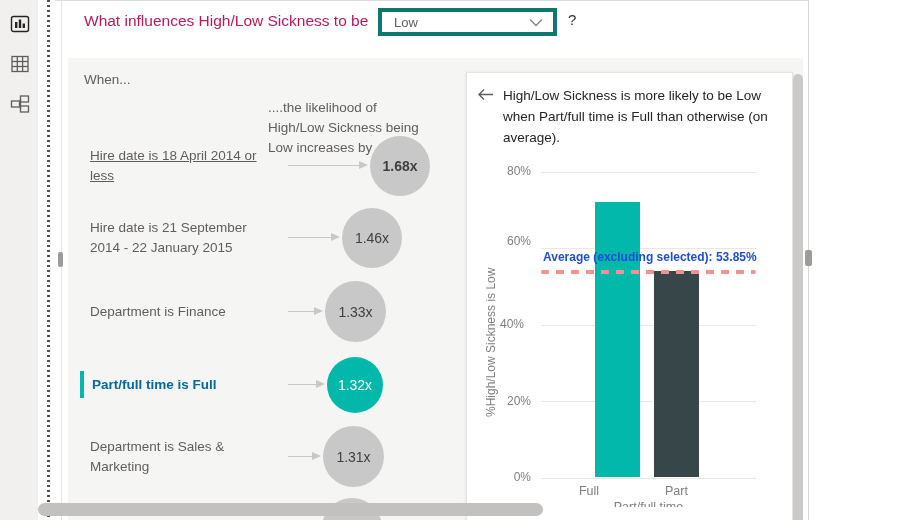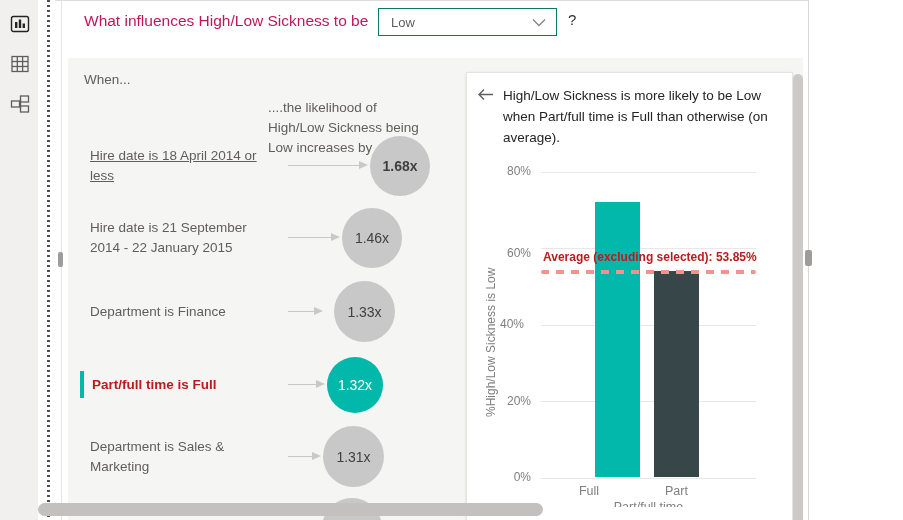--- a/index.html
+++ b/index.html
@@ -12,30 +12,30 @@
   
   .app-sidebar{left:0;top:0;width:38px;height:520px;background:#f1f0ef;}
   .nav-icon{position:absolute;left:10px;width:20px;height:20px;cursor:pointer;}
   .dotted-divider{left:47px;top:0;width:3px;height:520px;
     background:repeating-linear-gradient(180deg,#4f4f4f 0 2px,transparent 2px 5px);}
   .left-scroll-line{left:61px;top:0;width:1px;height:520px;background:#e6e5e4;}
   .left-scroll-thumb{left:58px;top:252px;width:5px;height:15px;background:#9d9c9b;border-radius:2px;}
   .top-hairline{left:55px;top:0;width:753px;height:1px;background:#dddcdb;}
   
   .question{left:84px;top:12px;font-size:15.5px;color:#be185d;}
-  .dropdown{left:378px;top:8px;width:179px;height:28px;background:#fff;border:1px solid #0f766e;
+  .dropdown{left:378px;top:8px;width:179px;height:28px;background:#fff;border:4px solid #0f766e;
     box-sizing:border-box;display:flex;align-items:center;cursor:pointer;}
   .dropdown .val{font-size:13px;color:#605e5c;padding-left:12px;flex:1;}
   .dropdown .chev{margin-right:10px;}
   .help-q{left:568px;top:11px;font-size:15px;color:#323130;cursor:pointer;}
   
   .panel{left:68px;top:58px;width:735px;height:462px;background:#f5f5f4;}
   .col-header{position:absolute;font-size:13.5px;color:#605e5c;line-height:20px;}
   .inf-label{position:absolute;font-size:13.5px;color:#605e5c;line-height:20px;cursor:pointer;}
-  .inf-label.selected{font-weight:bold;color:#b91c1c;}
+  .inf-label.selected{font-weight:bold;color:#0369a1;}
   .accent-bar{left:80px;top:371px;width:4px;height:27px;background:#01B8AA;}
   .bubble{position:absolute;border-radius:50%;background:#c9c8c8;display:flex;align-items:center;
     justify-content:center;font-size:14px;color:#3f3f3f;cursor:pointer;}
   .bubble.selected{background:#01B8AA;color:#ffffff;}
   .arrow{position:absolute;height:1px;background:#c9c8c8;}
   .arrow::after{content:'';position:absolute;right:-9px;top:-4.5px;width:0;height:0;
     border-left:9px solid #c9c8c8;border-top:4.5px solid transparent;border-bottom:4.5px solid transparent;}
   
   .card{left:466px;top:72px;width:327px;height:460px;background:#ffffff;border:1px solid #e5e4e3;
     box-sizing:border-box;box-shadow:0 1px 3px rgba(0,0,0,0.10);}
@@ -43,21 +43,21 @@
   .card-desc{left:503px;top:85px;width:292px;font-size:13.5px;color:#252423;line-height:21px;}
   
   .ytick{position:absolute;left:493px;width:38px;text-align:right;font-size:12px;color:#7f7f7f;}
   .gridline{position:absolute;left:541px;width:215px;height:1px;background:#e8e7e6;}
   .bar{position:absolute;width:45px;cursor:pointer;}
   .xtick{position:absolute;width:60px;text-align:center;font-size:12.5px;color:#7f7f7f;top:484px;}
   .y-axis-title{left:484px;top:222px;width:14px;height:240px;font-size:12px;color:#7f7f7f;
     writing-mode:vertical-rl;transform:rotate(180deg);text-align:center;white-space:nowrap;}
   .avg-line{position:absolute;left:541px;width:215px;height:4px;border-radius:2px;
     background:repeating-linear-gradient(90deg,#f5918e 0 8px,transparent 8px 15px);}
-  .avg-label{position:absolute;left:543px;font-size:12px;font-weight:bold;color:#b91c1c;white-space:nowrap;}
+  .avg-label{position:absolute;left:543px;font-size:12px;font-weight:bold;color:#1d4ed8;white-space:nowrap;}
   .x-axis-title-clip{left:541px;top:500px;width:215px;height:7px;overflow:hidden;}
   .x-axis-title{font-size:12.5px;color:#7f7f7f;text-align:center;line-height:14px;}
   
   .right-visual-scroll{left:793px;top:74px;width:10px;height:446px;background:#cbcac9;border-radius:5px 5px 0 0;cursor:pointer;}
   .window-edge{left:808px;top:0;width:1px;height:520px;background:#d8d7d6;}
   .window-scroll-thumb{left:805px;top:250px;width:7px;height:16px;background:#9d9c9b;border-radius:2px;cursor:pointer;}
   .h-scroll-thumb{left:38px;top:503px;width:505px;height:13px;background:#c2c1c0;border-radius:7px;cursor:pointer;}
 </style>
 </head>
 <body>
@@ -112,21 +112,21 @@
 <div class="inf-label" style="left:90px;top:146px;width:190px;text-decoration:underline;">Hire date is 18 April 2014 or less</div>
 <div class="arrow" style="left:288px;top:165px;width:71px;"></div>
 <div class="bubble" style="left:370px;top:136px;width:60px;height:60px;font-weight:bold;">1.68x</div>
 
 <div class="inf-label" style="left:90px;top:218px;width:168px;">Hire date is 21 September 2014 - 22 January 2015</div>
 <div class="arrow" style="left:288px;top:237px;width:43px;"></div>
 <div class="bubble" style="left:342px;top:208px;width:60px;height:60px;">1.46x</div>
 
 <div class="inf-label" style="left:90px;top:302px;width:200px;">Department is Finance</div>
 <div class="arrow" style="left:288px;top:311px;width:26px;"></div>
-<div class="bubble" style="left:334px;top:281px;width:61px;height:61px;">1.33x</div>
+<div class="bubble" style="left:325px;top:281px;width:61px;height:61px;">1.33x</div>
 
 <div class="abs accent-bar"></div>
 <div class="inf-label selected" style="left:92px;top:375px;width:200px;">Part/full time is Full</div>
 <div class="arrow" style="left:288px;top:384px;width:28px;"></div>
 <div class="bubble selected" style="left:327px;top:357px;width:56px;height:56px;">1.32x</div>
 
 <div class="inf-label" style="left:90px;top:437px;width:150px;">Department is Sales &amp; Marketing</div>
 <div class="arrow" style="left:288px;top:456px;width:24px;"></div>
 <div class="bubble" style="left:323px;top:426px;width:61px;height:61px;">1.31x</div>
 
@@ -141,21 +141,21 @@
 <div class="abs card-desc">High/Low Sickness is more likely to be Low when Part/full time is Full than otherwise (on average).</div>
 
 <div id="chart-layer">
     <div class="gridline" style="position: absolute; top: 477.5px;"></div>
     <div class="ytick" style="position: absolute; top: 470px;">0%</div>
     <div class="gridline" style="position: absolute; top: 401px;"></div>
     <div class="ytick" style="position: absolute; top: 393.5px;">20%</div>
     <div class="gridline" style="position: absolute; top: 324.5px;"></div>
     <div class="ytick" style="position: absolute; top: 317px; text-align: center;">40%</div>
     <div class="gridline" style="position: absolute; top: 248px;"></div>
-    <div class="ytick" style="position: absolute; top: 246px;">60%</div>
+    <div class="ytick" style="position: absolute; top: 234px;">60%</div>
     <div class="gridline" style="position: absolute; top: 171.5px;"></div>
     <div class="ytick" style="position: absolute; top: 164px;">80%</div>
     <div class="bar" style="position: absolute; left: 595px; top: 201.982px; width: 45px; height: 275.017px; background: rgb(1, 184, 170);"></div>
     <div class="xtick" style="position: absolute; left: 559px;">Full</div>
     <div class="bar" style="position: absolute; left: 654px; top: 271.024px; width: 45px; height: 205.976px; background: rgb(55, 70, 73);"></div>
     <div class="xtick" style="position: absolute; left: 646.5px;">Part</div>
     <div class="avg-line" style="position: absolute; top: 270.024px;"></div>
     <div class="avg-label" style="position: absolute; top: 250.024px;">Average (excluding selected): 53.85%</div>
   </div>
 <div class="abs y-axis-title">%High/Low Sickness is Low</div>

